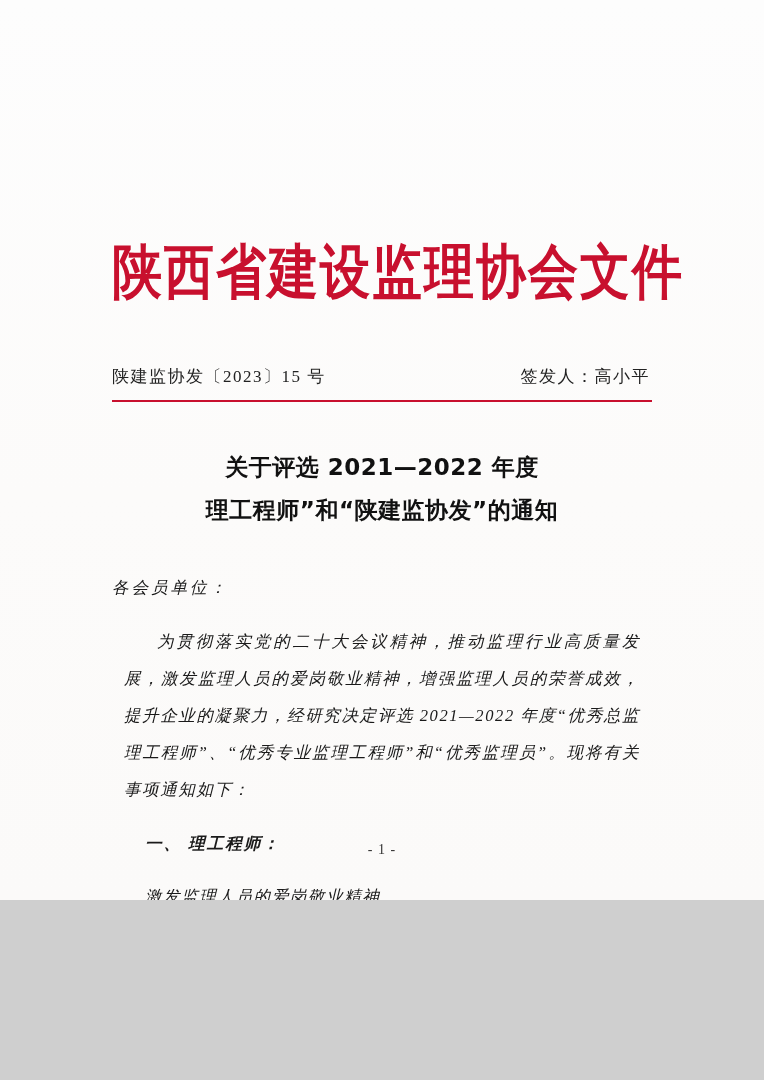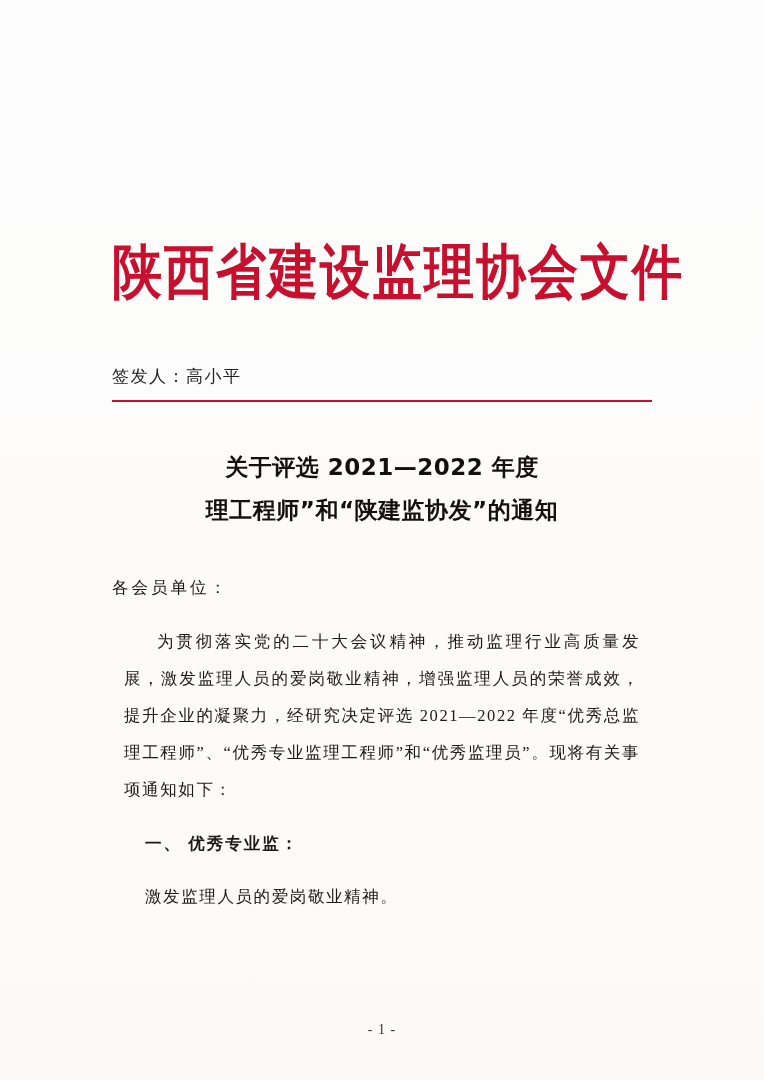--- a/index.html
+++ b/index.html
@@ -6,21 +6,21 @@
     margin: 0;
     padding: 0;
     background: #cfcfcf;
   }
   body {
     font-family: "Liberation Serif", "DejaVu Serif", serif;
   }
   .page {
     position: relative;
     width: 764px;
-    height: 1080px;
+    height: 900px;
     margin: 0 auto;
     background: #5eead4;
     overflow: hidden;
     box-sizing: border-box;
   }
   .paper-tint {
     position: absolute;
     inset: 0;
     background:
       linear-gradient(180deg, #fdfdfd 0%, #fcfbfa 55%, #fbfaf9 100%);
@@ -82,20 +82,21 @@
 
   
   .body-block {
     margin-top: 38px;
     font-size: 16.5px;
     line-height: 2.25;
     color: #1a1a1a;
     letter-spacing: 1.6px;
     text-align: justify;
     text-justify: inter-ideograph;
+    font-style: italic;
   }
   .salutation {
     letter-spacing: 3px;
   }
   .para {
     text-indent: 2em;
     margin: 12px;
   }
   .section-head {
     text-indent: 2em;
@@ -122,32 +123,33 @@
 <body>
 
 <div class="page">
   <div class="paper-tint"></div>
 
   <div class="content">
 
     <div class="masthead">陕西省建设监理协会文件</div>
 
     <div class="docnum-row">
+      <span class="docnum-left">陕建监协发〔2023〕15 号</span>
       <span class="docnum-right">签发人：高小平</span>
     </div>
 
     <div class="red-rule"></div>
 
     <div class="doc-title">
       <span class="line">关于评选 2021—2022 年度</span>
       <span class="line">理工程师”和“陕建监协发”的通知</span>
     </div>
 
     <div class="body-block">
       <p class="salutation">各会员单位：</p>
       <p class="para">为贯彻落实党的二十大会议精神，推动监理行业高质量发展，激发监理人员的爱岗敬业精神，增强监理人员的荣誉成效，提升企业的凝聚力，经研究决定评选 2021—2022 年度“优秀总监理工程师”、“优秀专业监理工程师”和“优秀监理员”。现将有关事项通知如下：</p>
-      <p class="section-head">一、 优秀专业监：</p>
+      <p class="section-head">一、 理工程师：</p>
       <p class="section-body">激发监理人员的爱岗敬业精神。</p>
     </div>
   </div>
 
   <div class="page-number">- 1 -</div>
 </div>
 
 </body></html>

